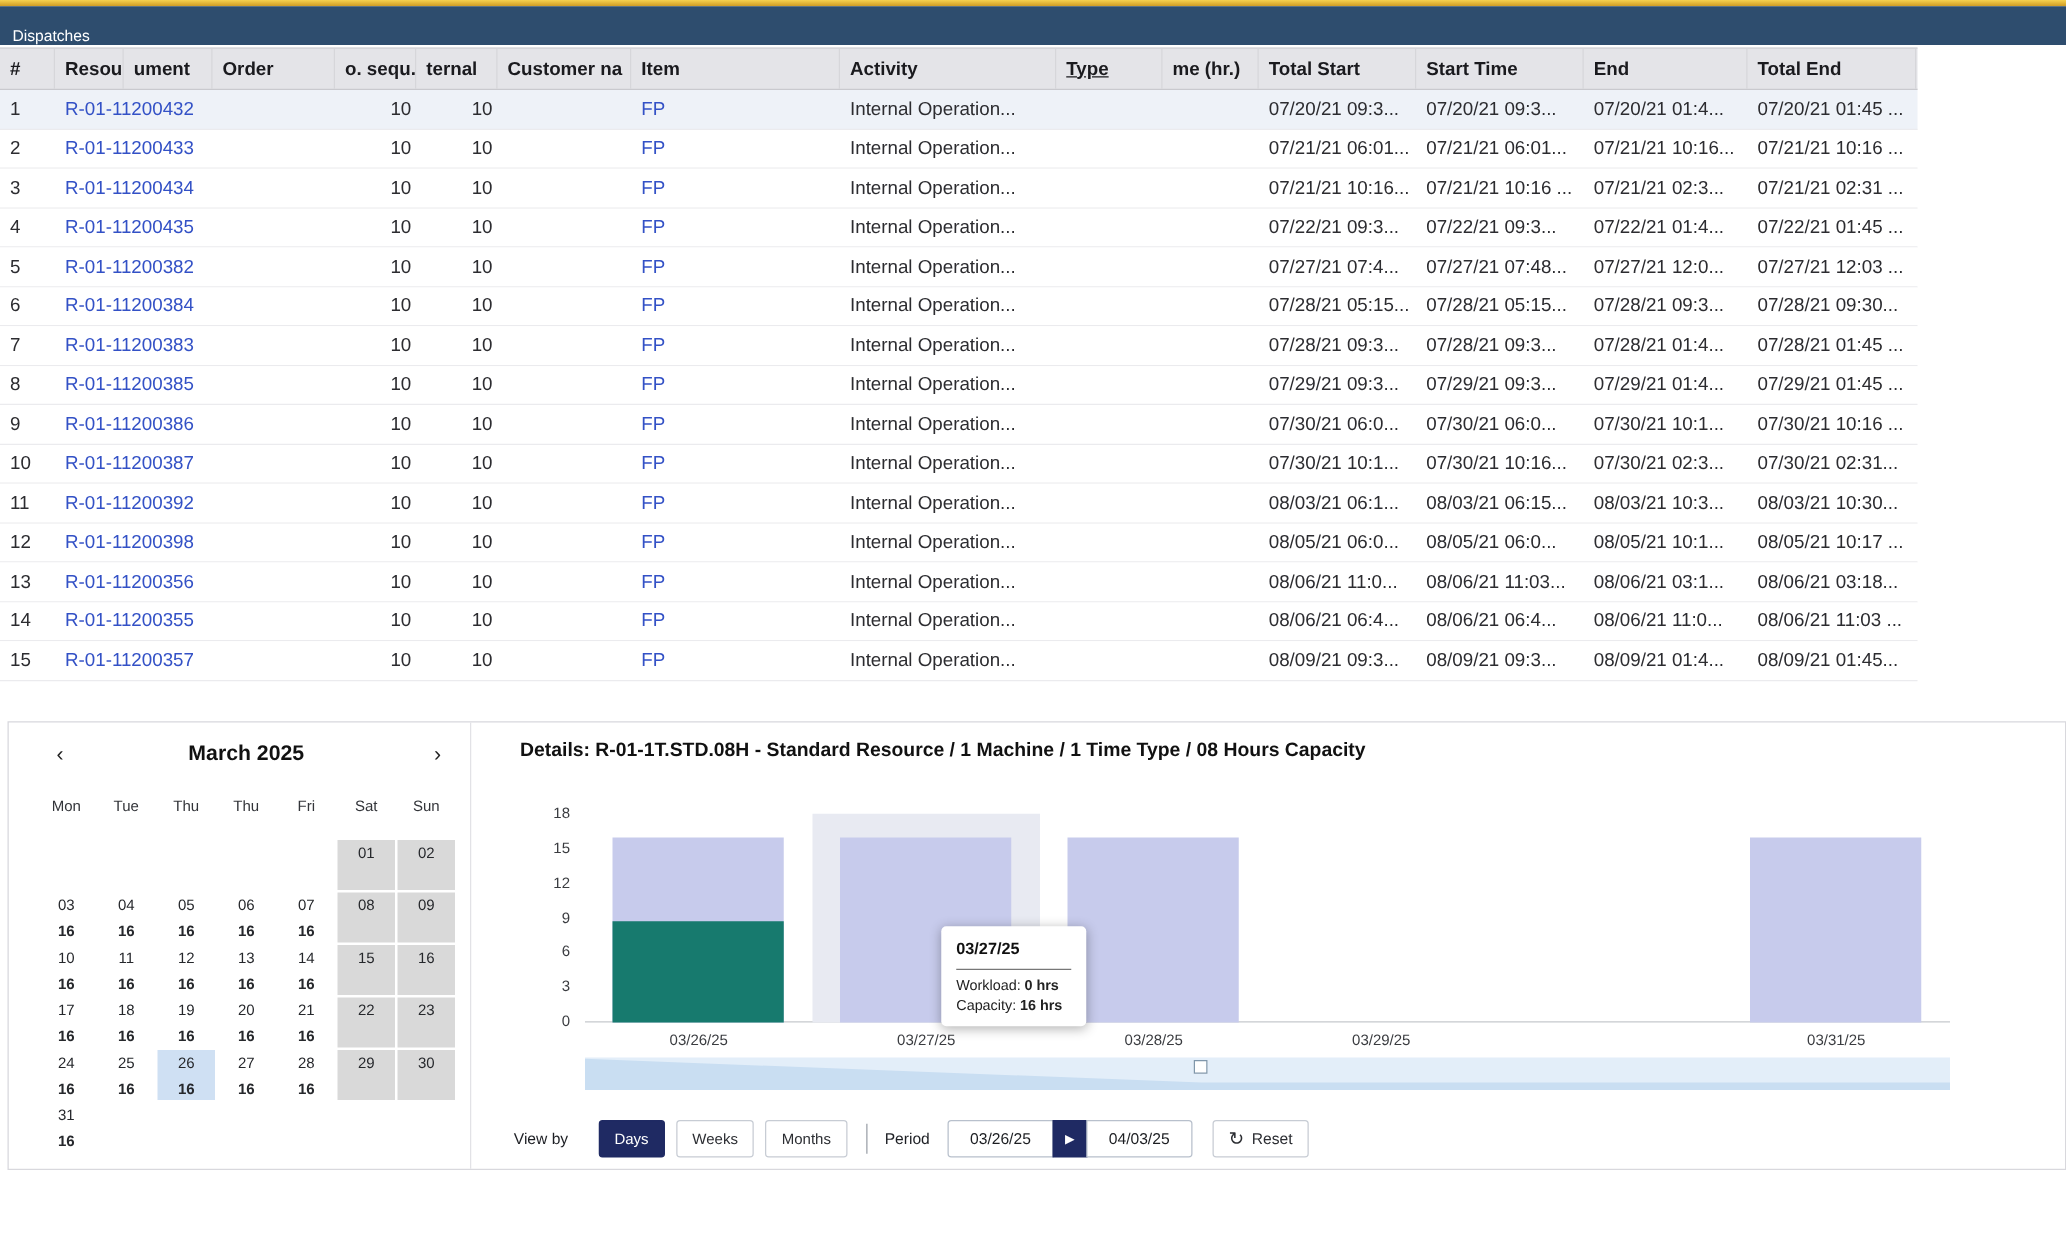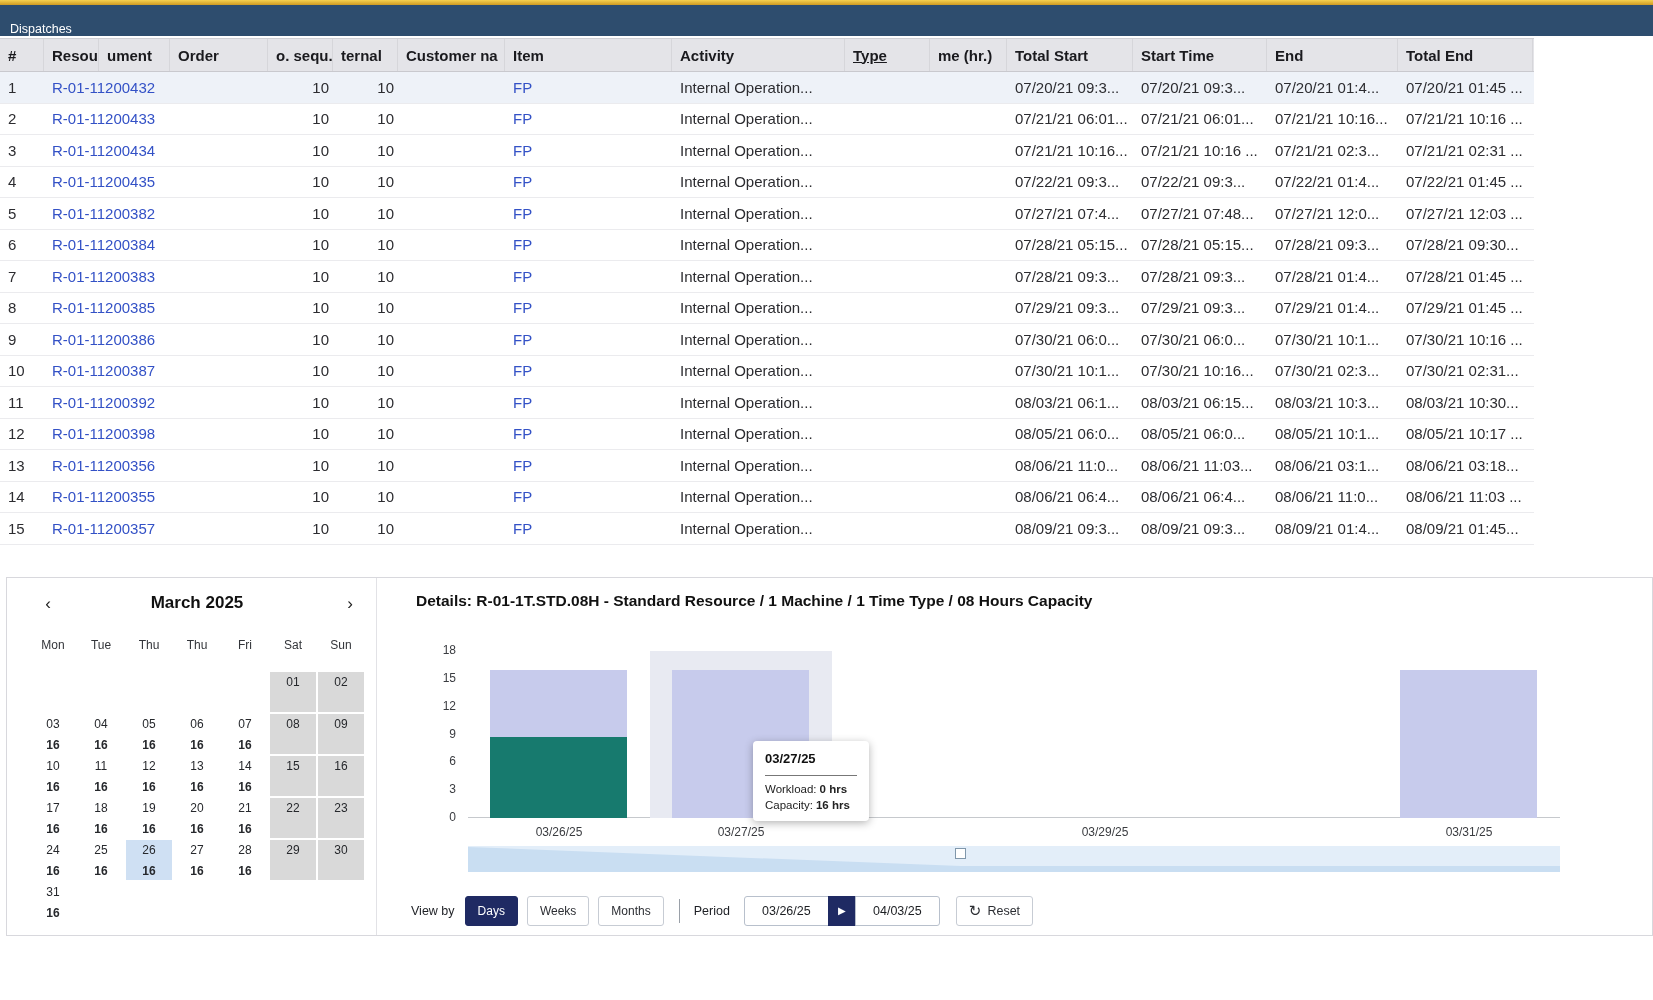--- a/index.html
+++ b/index.html
@@ -50,21 +50,21 @@
   .tooltip{position:absolute;left:746px;top:163px;width:116px;background:#fff;border-radius:4px;box-shadow:0 2px 9px rgba(0,0,0,.3);padding:10px 12px;z-index:5}
   .tooltip-date{font-weight:bold;font-size:13px;color:#111;padding-bottom:9px;border-bottom:1px solid #777;margin-bottom:7px}
   .tooltip-row{font-size:11.5px;color:#222;margin-top:4px;white-space:nowrap}
   .tooltip-row b{margin-left:3px}
 
   .range-strip{position:absolute;left:461px;top:268px;width:1092px;height:26px;background:#e3eef9}
   .range-handle{position:absolute;left:487px;top:2px;width:11px;height:11px;background:#fff;border:1px solid #8097ab}
 
   
   .controls{position:absolute;left:404px;top:317px;height:31px;display:flex;align-items:center}
-  .ctl-label{font-size:12.5px;color:#1d1f24;margin-right:10px}
+  .ctl-label{font-size:12.5px;color:#1d1f24;margin-right:24px}
   .btn{height:30px;border:1px solid #c7ccd4;background:#fff;border-radius:3px;font-size:12px;color:#2c2e33;display:flex;align-items:center;justify-content:center;padding:0 12px;margin-right:9px;cursor:pointer}
   .btn.active{background:#1f2a63;border-color:#1f2a63;color:#fff}
   .ctl-divider{width:1px;height:24px;background:#9aa0a8;margin:0 14px 0 6px}
   .date-box{width:85px;height:30px;border:1px solid #b8c0cc;display:flex;align-items:center;justify-content:center;font-size:12.5px;color:#1c1e22;background:#fff}
   .date-box.first{border-radius:3px 0 0 3px}
   .date-box.last{border-radius:0 3px 3px 0;margin-left:-1px}
   .arrow-btn{width:28px;height:30px;background:#1f2a63;color:#fff;display:flex;align-items:center;justify-content:center;font-size:10px;margin-left:-1px;cursor:pointer}
   .reset-btn{margin-left:16px;height:30px;border:1px solid #c7ccd4;border-radius:3px;background:#fff;display:flex;align-items:center;padding:0 12px;font-size:12.5px;color:#2c2e33;cursor:pointer}
   .reset-icon{font-size:15px;margin-right:6px;color:#2c2e33}
 </style>
@@ -522,20 +522,24 @@
   <div class="plot" id="plot">
       <div class="chart-column" style="left: 0px;">
         <div class="capacity-bar" style="height: 148px;"></div>
         <div class="workload-bar" style="height: 81px;"></div>
         <div class="x-label">03/26/25</div>
       </div>
       <div class="chart-column hovered" style="left: 182px;">
         <div class="capacity-bar" style="height: 148px;"></div>
         <div class="x-label">03/27/25</div>
       </div>
+      <div class="chart-column" style="left: 364px;">
+        <div class="capacity-bar" style="height: 148px;"></div>
+        <div class="x-label">03/28/25</div>
+      </div>
       <div class="chart-column" style="left: 546px;">
         <div class="x-label">03/29/25</div>
       </div>
       <div class="chart-column" style="left: 910px;">
         <div class="capacity-bar" style="height: 148px;"></div>
         <div class="x-label">03/31/25</div>
       </div>
     </div>
 
   <div class="tooltip">

